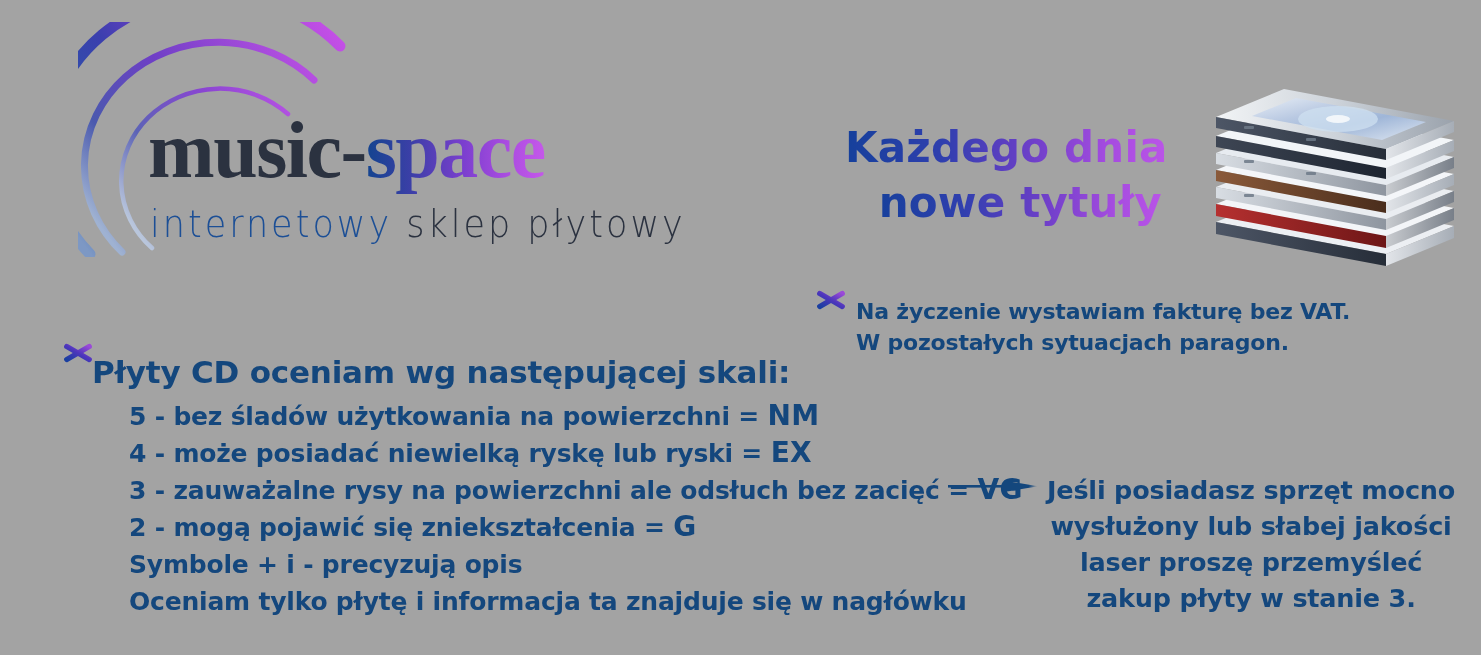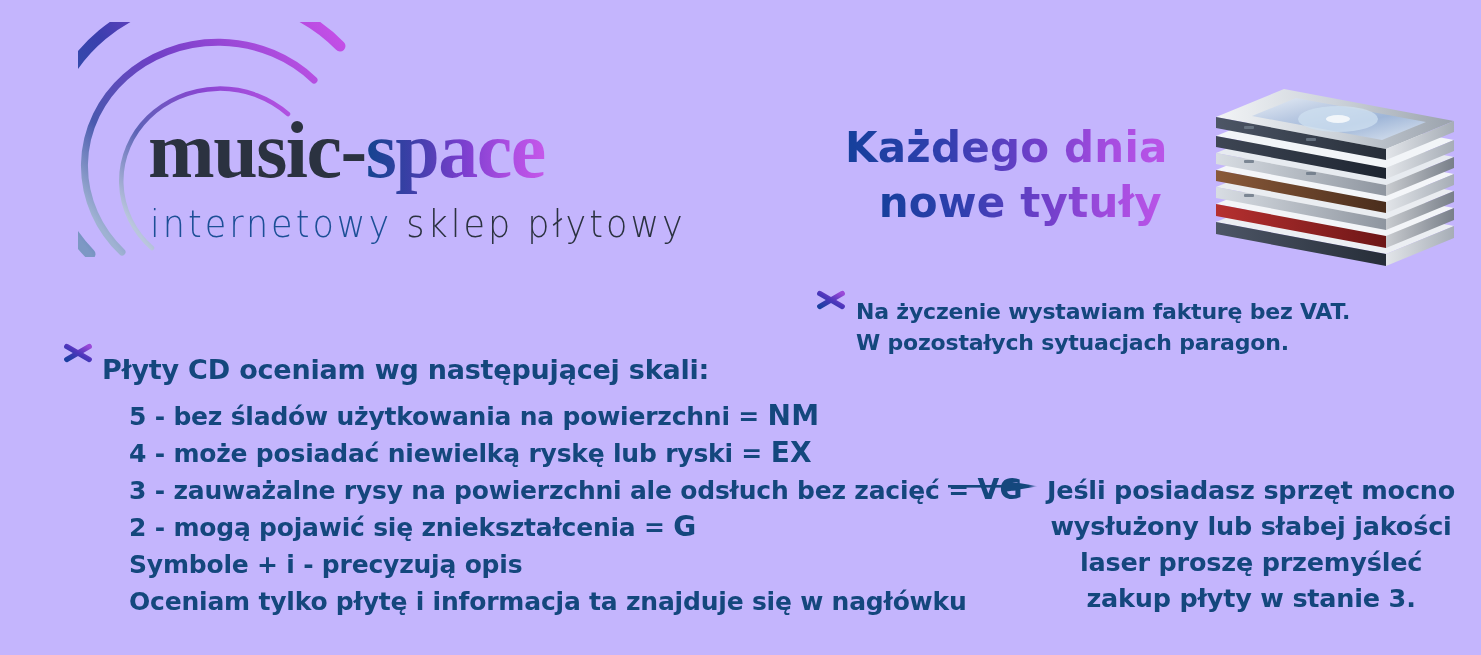--- a/index.html
+++ b/index.html
@@ -7,21 +7,21 @@
     background: #ffffff;
   }
   body {
     width: 1481px; height: 655px;
     position: relative;
     overflow: hidden;
     font-family: "Liberation Sans", sans-serif;
     -webkit-font-smoothing: antialiased;
   }
 
-  .stage { position: absolute; inset: 0; background:#c4b5fd; }
+  .stage { position: absolute; inset: 0; background:#a3a3a3; }
 
   
   #logo-block { position:absolute; left:78px; top:22px; width:700px; height:235px; }
   #logo-arcs { position:absolute; left:0; top:0; width:300px; height:235px; }
 
   #logo-wordmark {
     position:absolute; left:70px; top:88px;
     font-family:"Liberation Serif", "DejaVu Serif", serif;
     font-weight:700;
     font-size:80px;
@@ -82,22 +82,22 @@
   }
 
   #vat-block {
     position:absolute; left:856px; top:296px;
     font-size:22px; line-height:1.42;
     white-space:nowrap;
   }
   #aster-vat { left:816px; top:284px; }
 
   #scale-heading {
-    position:absolute; left:102px; top:352px;
-    font-size:27px; line-height:1.3;
+    position:absolute; left:92px; top:352px;
+    font-size:31px; line-height:1.3;
     white-space:nowrap;
   }
   #aster-scale { left:63px; top:337px; }
 
   #scale-list {
     position:absolute; left:129px; top:398px;
     font-size:25px;
     line-height:36px;
     white-space:nowrap;
   }

